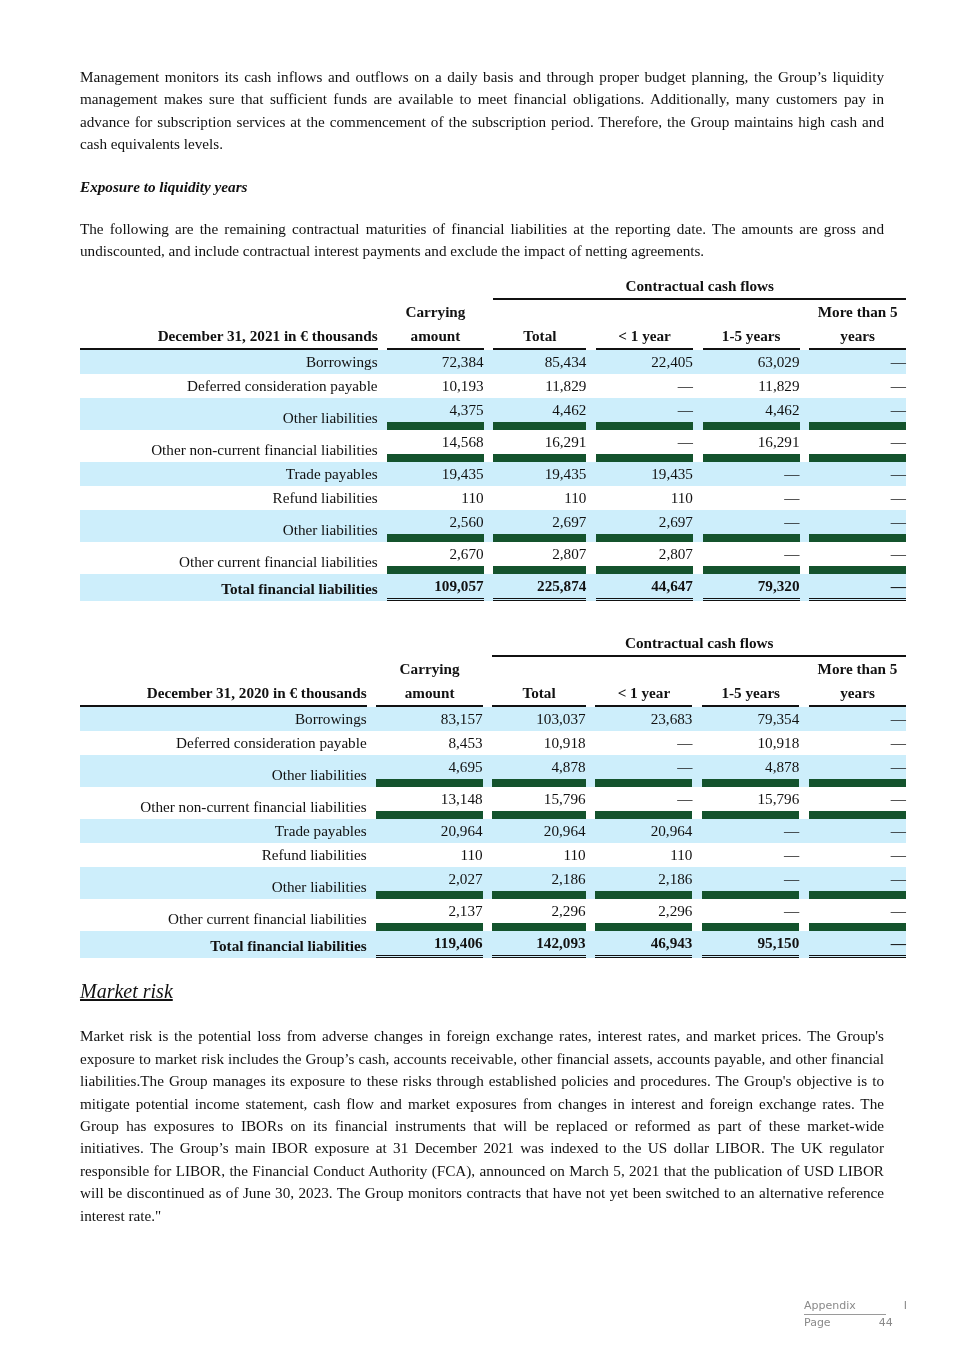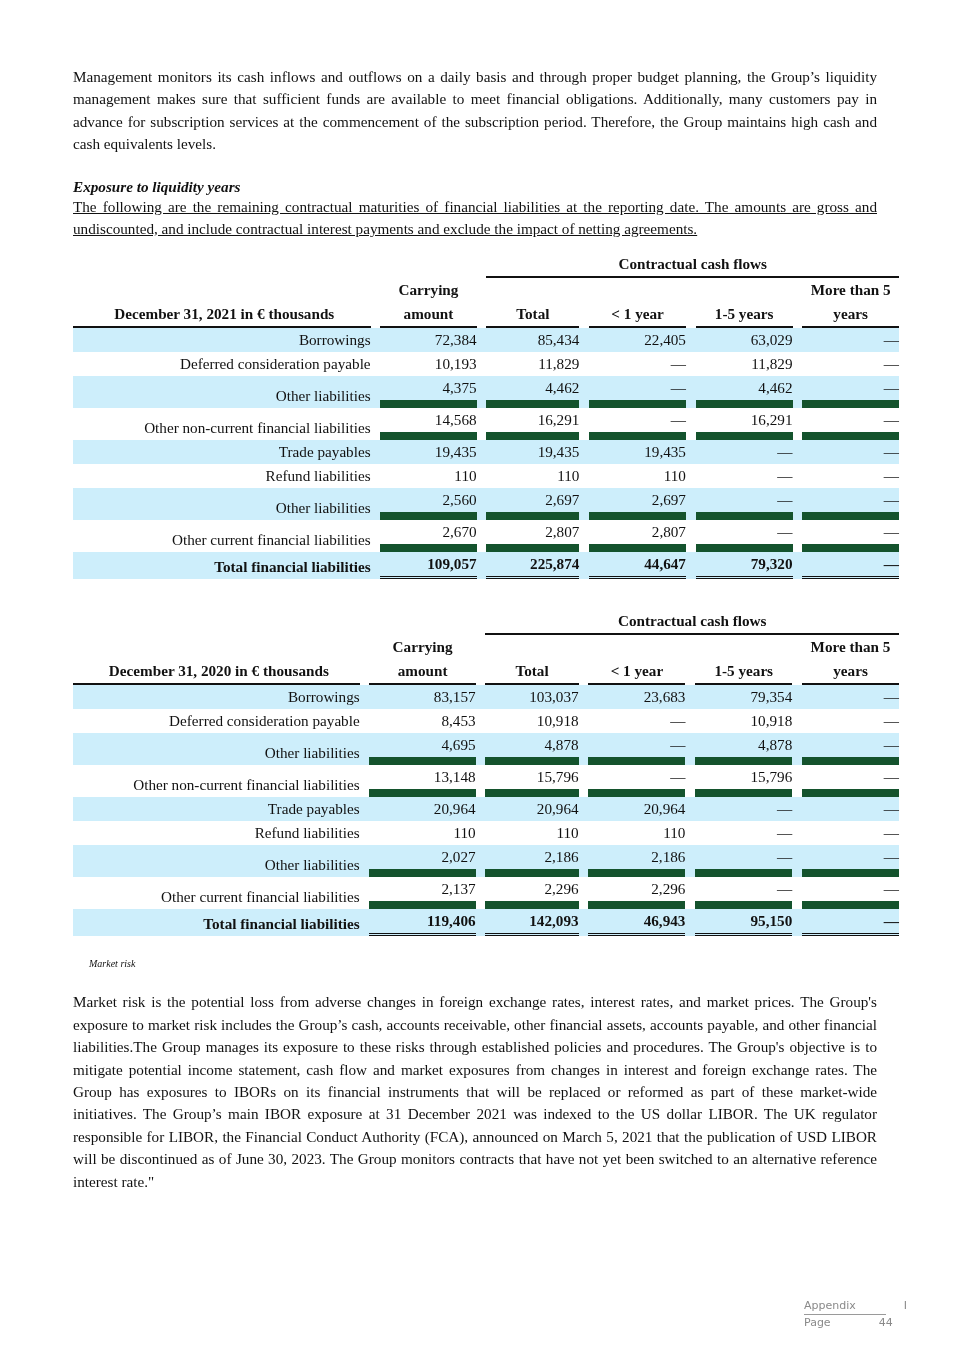--- a/index.html
+++ b/index.html
@@ -1,27 +1,27 @@
 <!DOCTYPE html>
 <html><head>
 <meta charset="utf-8">
 <style>
   html, body { margin: 0; padding: 0; background: #ffffff; }
   body { width: 965px; height: 1365px; position: relative; font-family: "Liberation Serif", serif; color: #111; }
-  .page { position: absolute; left: 73px; top: 66px; width: 804px; }
+  .page { position: absolute; left: 80px; top: 66px; width: 804px; }
   p.body { font-size: 15.2px; line-height: 22.4px; text-align: justify; margin: 0; }
   .h-italic-bold { font-size: 15.2px; font-weight: bold; font-style: italic; margin: 0; }
-  .h-italic { font-size: 10px; font-style: italic; margin: 16px; }
+  .h-italic { font-size: 20px; font-style: italic; margin: 0; text-decoration: underline; }
 
   table.fin { border-collapse: separate; border-spacing: 0; width: 826px; font-size: 15.2px; }
   table.fin td, table.fin th { padding: 0; height: 24px; line-height: 24px; vertical-align: bottom; }
   .grp-hdr th { font-weight: bold; text-align: center; height: 20px; line-height: 20px; }
   .grp-hdr th.ccf { border-bottom: 2px solid #111; font-family: Liberation Serif, serif; }
   .col-hdr th { font-weight: bold; line-height: 18px; height: 40px; padding-bottom: 2px; border-bottom: 2px solid #111; }
-  .col-hdr th.label { text-align: center; padding-left: 5px; }
+  .col-hdr th.label { text-align: right; padding-left: 5px; }
   .col-hdr th.num { text-align: center; }
   .gap { width: 10px; border-bottom: none !important; background: transparent !important; }
   td.label { text-align: right; padding-left: 5px; }
   td.label.indent1 { padding-left: 15px; }
   td.label.indent2 { padding-left: 23px; }
   td.num { text-align: right; padding-right: 6px; }
   td.num.dash { color: #111; }
   tr.hl td { background: #cdeefb; }
   tr.hl td.gap { background: #cdeefb !important; }
   tr.sub td.num { border-bottom: 8px solid #14532d; }
@@ -34,21 +34,21 @@
   .footer .row.first { border-bottom: 1px solid #9a9a9a; }
 </style>
 </head>
 <body>
 
 <div class="page">
   <p class="body">Management monitors its cash inflows and outflows on a daily basis and through proper budget planning, the Group’s liquidity management makes sure that sufficient funds are available to meet financial obligations. Additionally, many customers pay in advance for subscription services at the commencement of the subscription period. Therefore, the Group maintains high cash and cash equivalents levels.</p>
 
   <p class="h-italic-bold" style="margin-top:22px;">Exposure to liquidity years</p>
 
-  <p class="body" style="text-decoration:underline;">The following are the remaining contractual maturities of financial liabilities at the reporting date. The amounts are gross and undiscounted, and include contractual interest payments and exclude the impact of netting agreements.</p>
+  <p class="body" style="margin-top:22px;">The following are the remaining contractual maturities of financial liabilities at the reporting date. The amounts are gross and undiscounted, and include contractual interest payments and exclude the impact of netting agreements.</p>
 
   <table class="fin" style="margin-top:12px;">
     <colgroup>
       <col style="width:302px">
         <col style="width:8px">
       <col style="width:97px">
         <col style="width:8px">
       <col style="width:94px">
         <col style="width:8px">
       <col style="width:98px">

